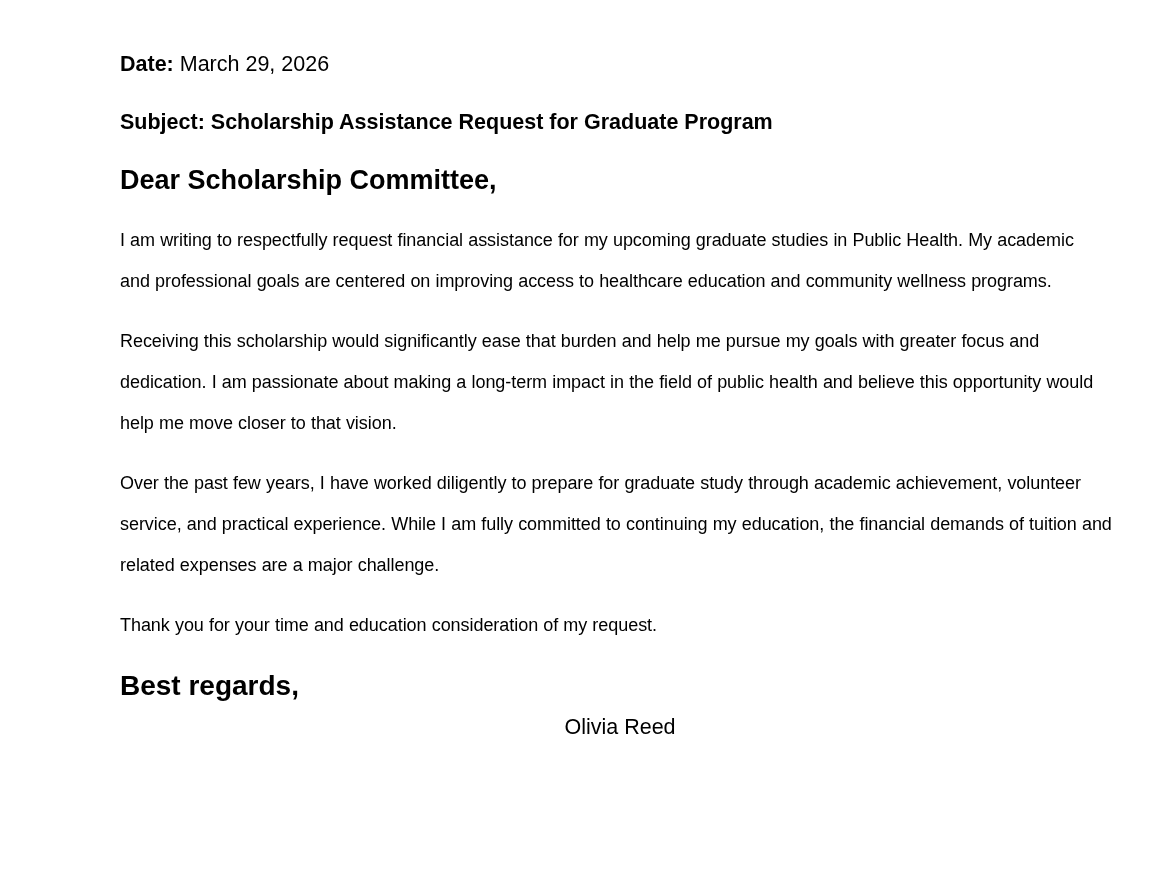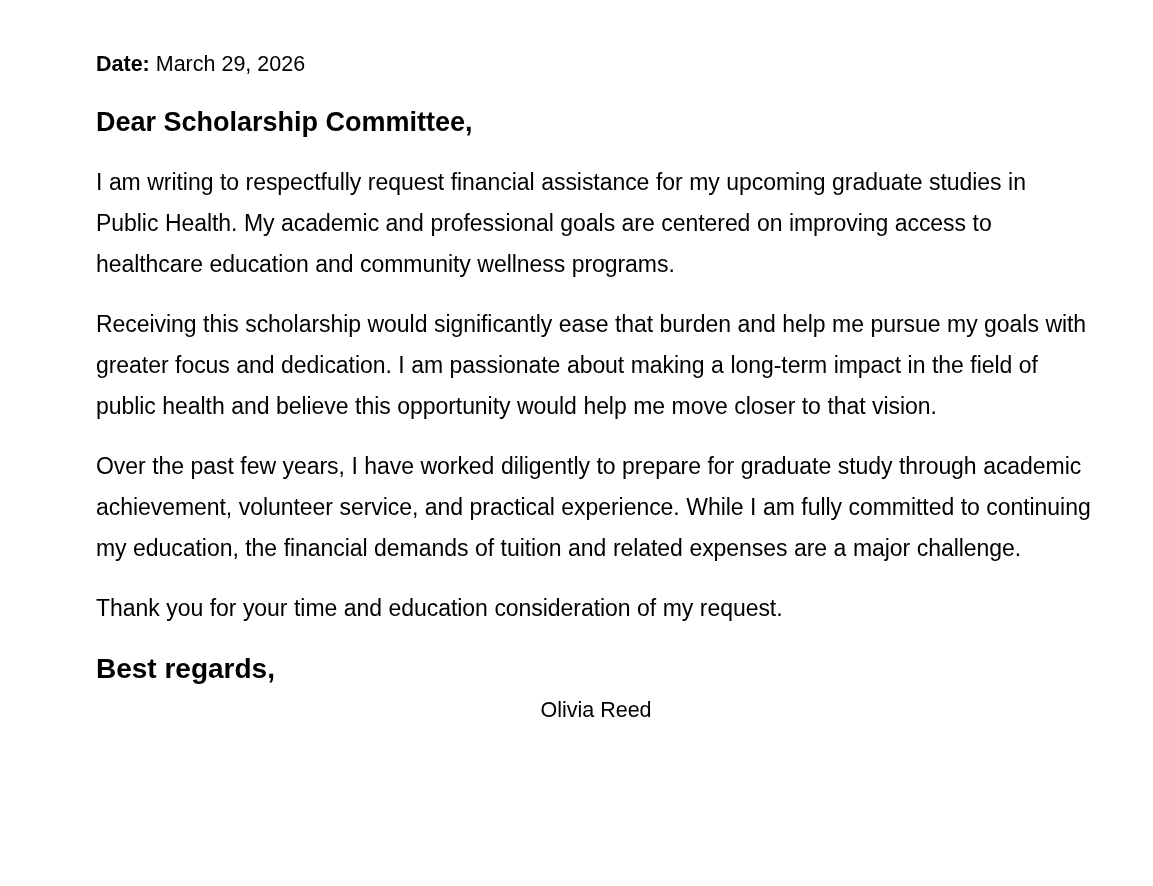--- a/index.html
+++ b/index.html
@@ -14,28 +14,28 @@
     overflow: hidden;
     font-family: "Liberation Sans", "DejaVu Sans", sans-serif;
     color: #000000;
     -webkit-font-smoothing: antialiased;
   }
   .page {
     box-sizing: border-box;
     width: 1153px;
     height: 886px;
     background: #ffffff;
-    padding: 44px 69px 0 96px;
+    padding: 44px 69px 0 120px;
   }
   .doc-body {
     width: 1000px;
   }
   .block {
     margin: 0;
-    font-size: 23px;
+    font-size: 18px;
     line-height: 41px;
     letter-spacing: -0.05px;
     color: #000000;
     word-spacing: 0.2px;
   }
   .meta-line {
     font-size: 21.5px;
     line-height: 41px;
     margin: 0 0 17px 0;
   }
@@ -79,20 +79,21 @@
   }
 </style>
 </head>
 <body>
 
 <div class="page">
   <div class="doc-body">
 
     <p class="meta-line"><span class="meta-label">Date:</span><span class="meta-value"> March 29, 2026</span></p>
 
+    <p class="heading-line">Subject: Scholarship Assistance Request for Graduate Program</p>
 
     <p class="salutation">Dear Scholarship Committee,</p>
 
     <p class="block para para-narrow-1">I am writing to respectfully request financial assistance for my upcoming graduate studies in Public Health. My academic and professional goals are centered on improving access to healthcare education and community wellness programs.</p>
 
     <p class="block para para-narrow-3">Receiving this scholarship would significantly ease that burden and help me pursue my goals with greater focus and dedication. I am passionate about making a long-term impact in the field of public health and believe this opportunity would help me move closer to that vision.</p>
 
     <p class="block para para-narrow-2">Over the past few years, I have worked diligently to prepare for graduate study through academic achievement, volunteer service, and practical experience. While I am fully committed to continuing my education, the financial demands of tuition and related expenses are a major challenge.</p>
 
     <p class="block para">Thank you for your time and education consideration of my request.</p>

